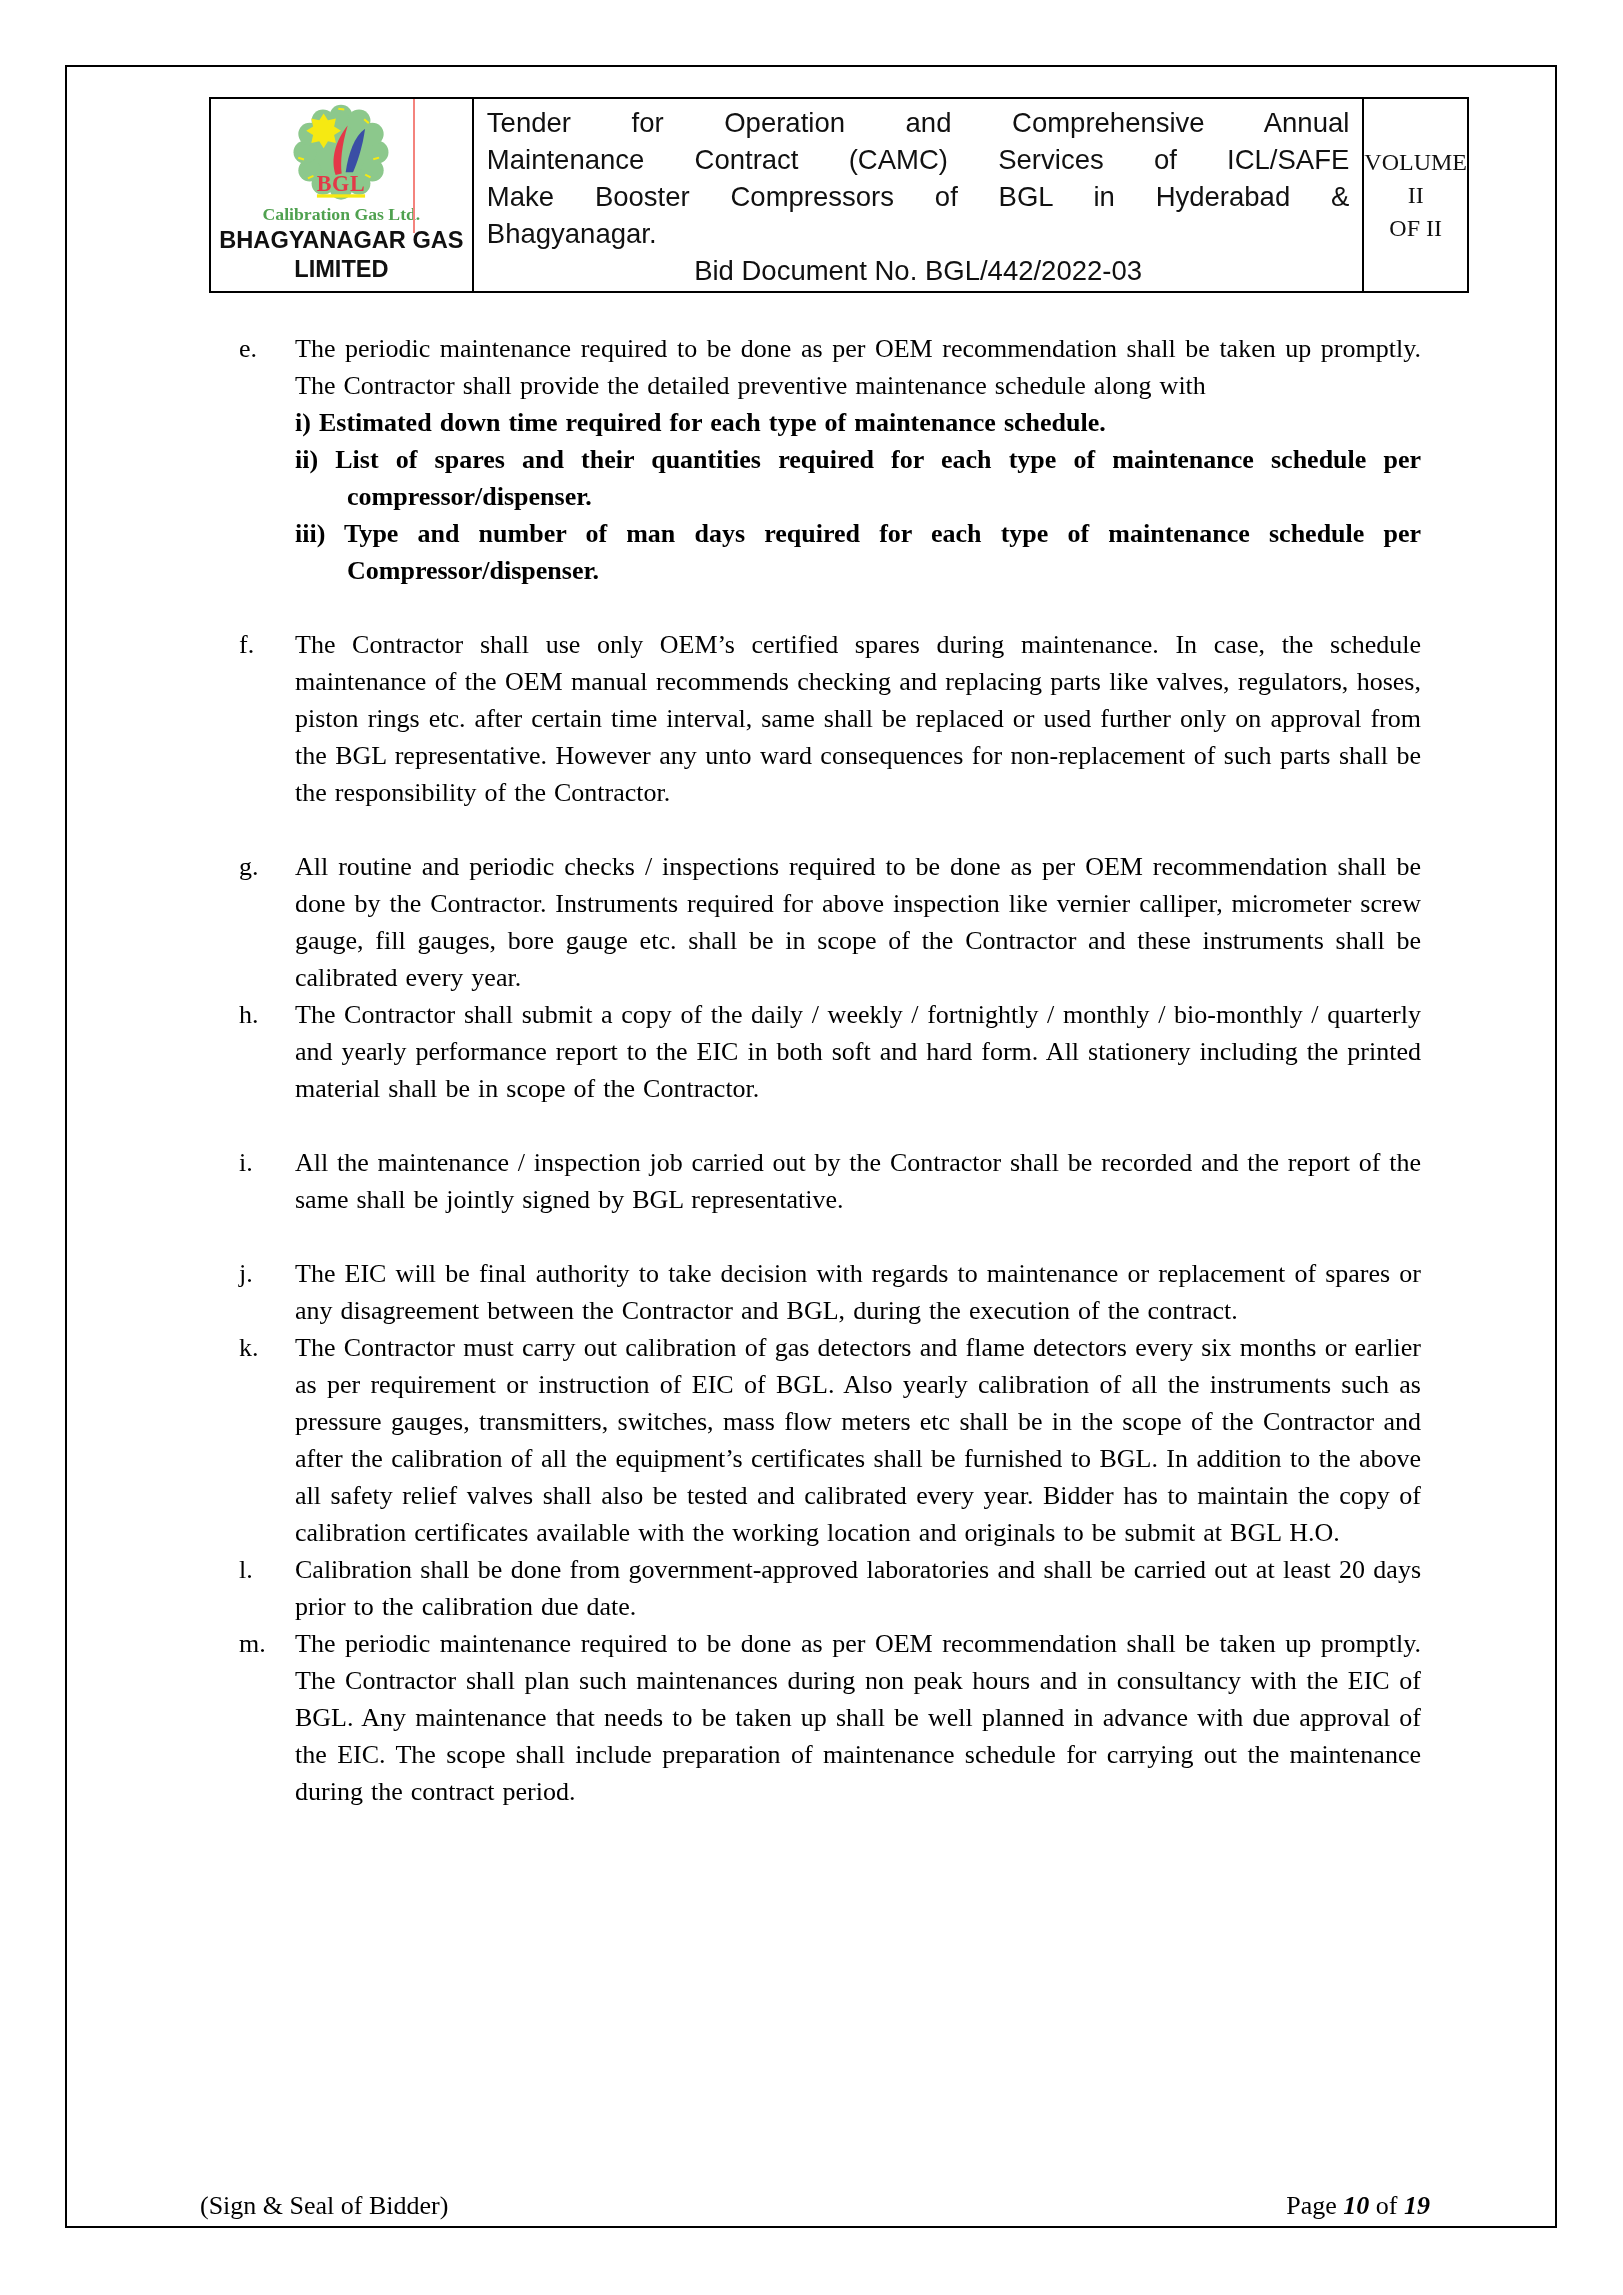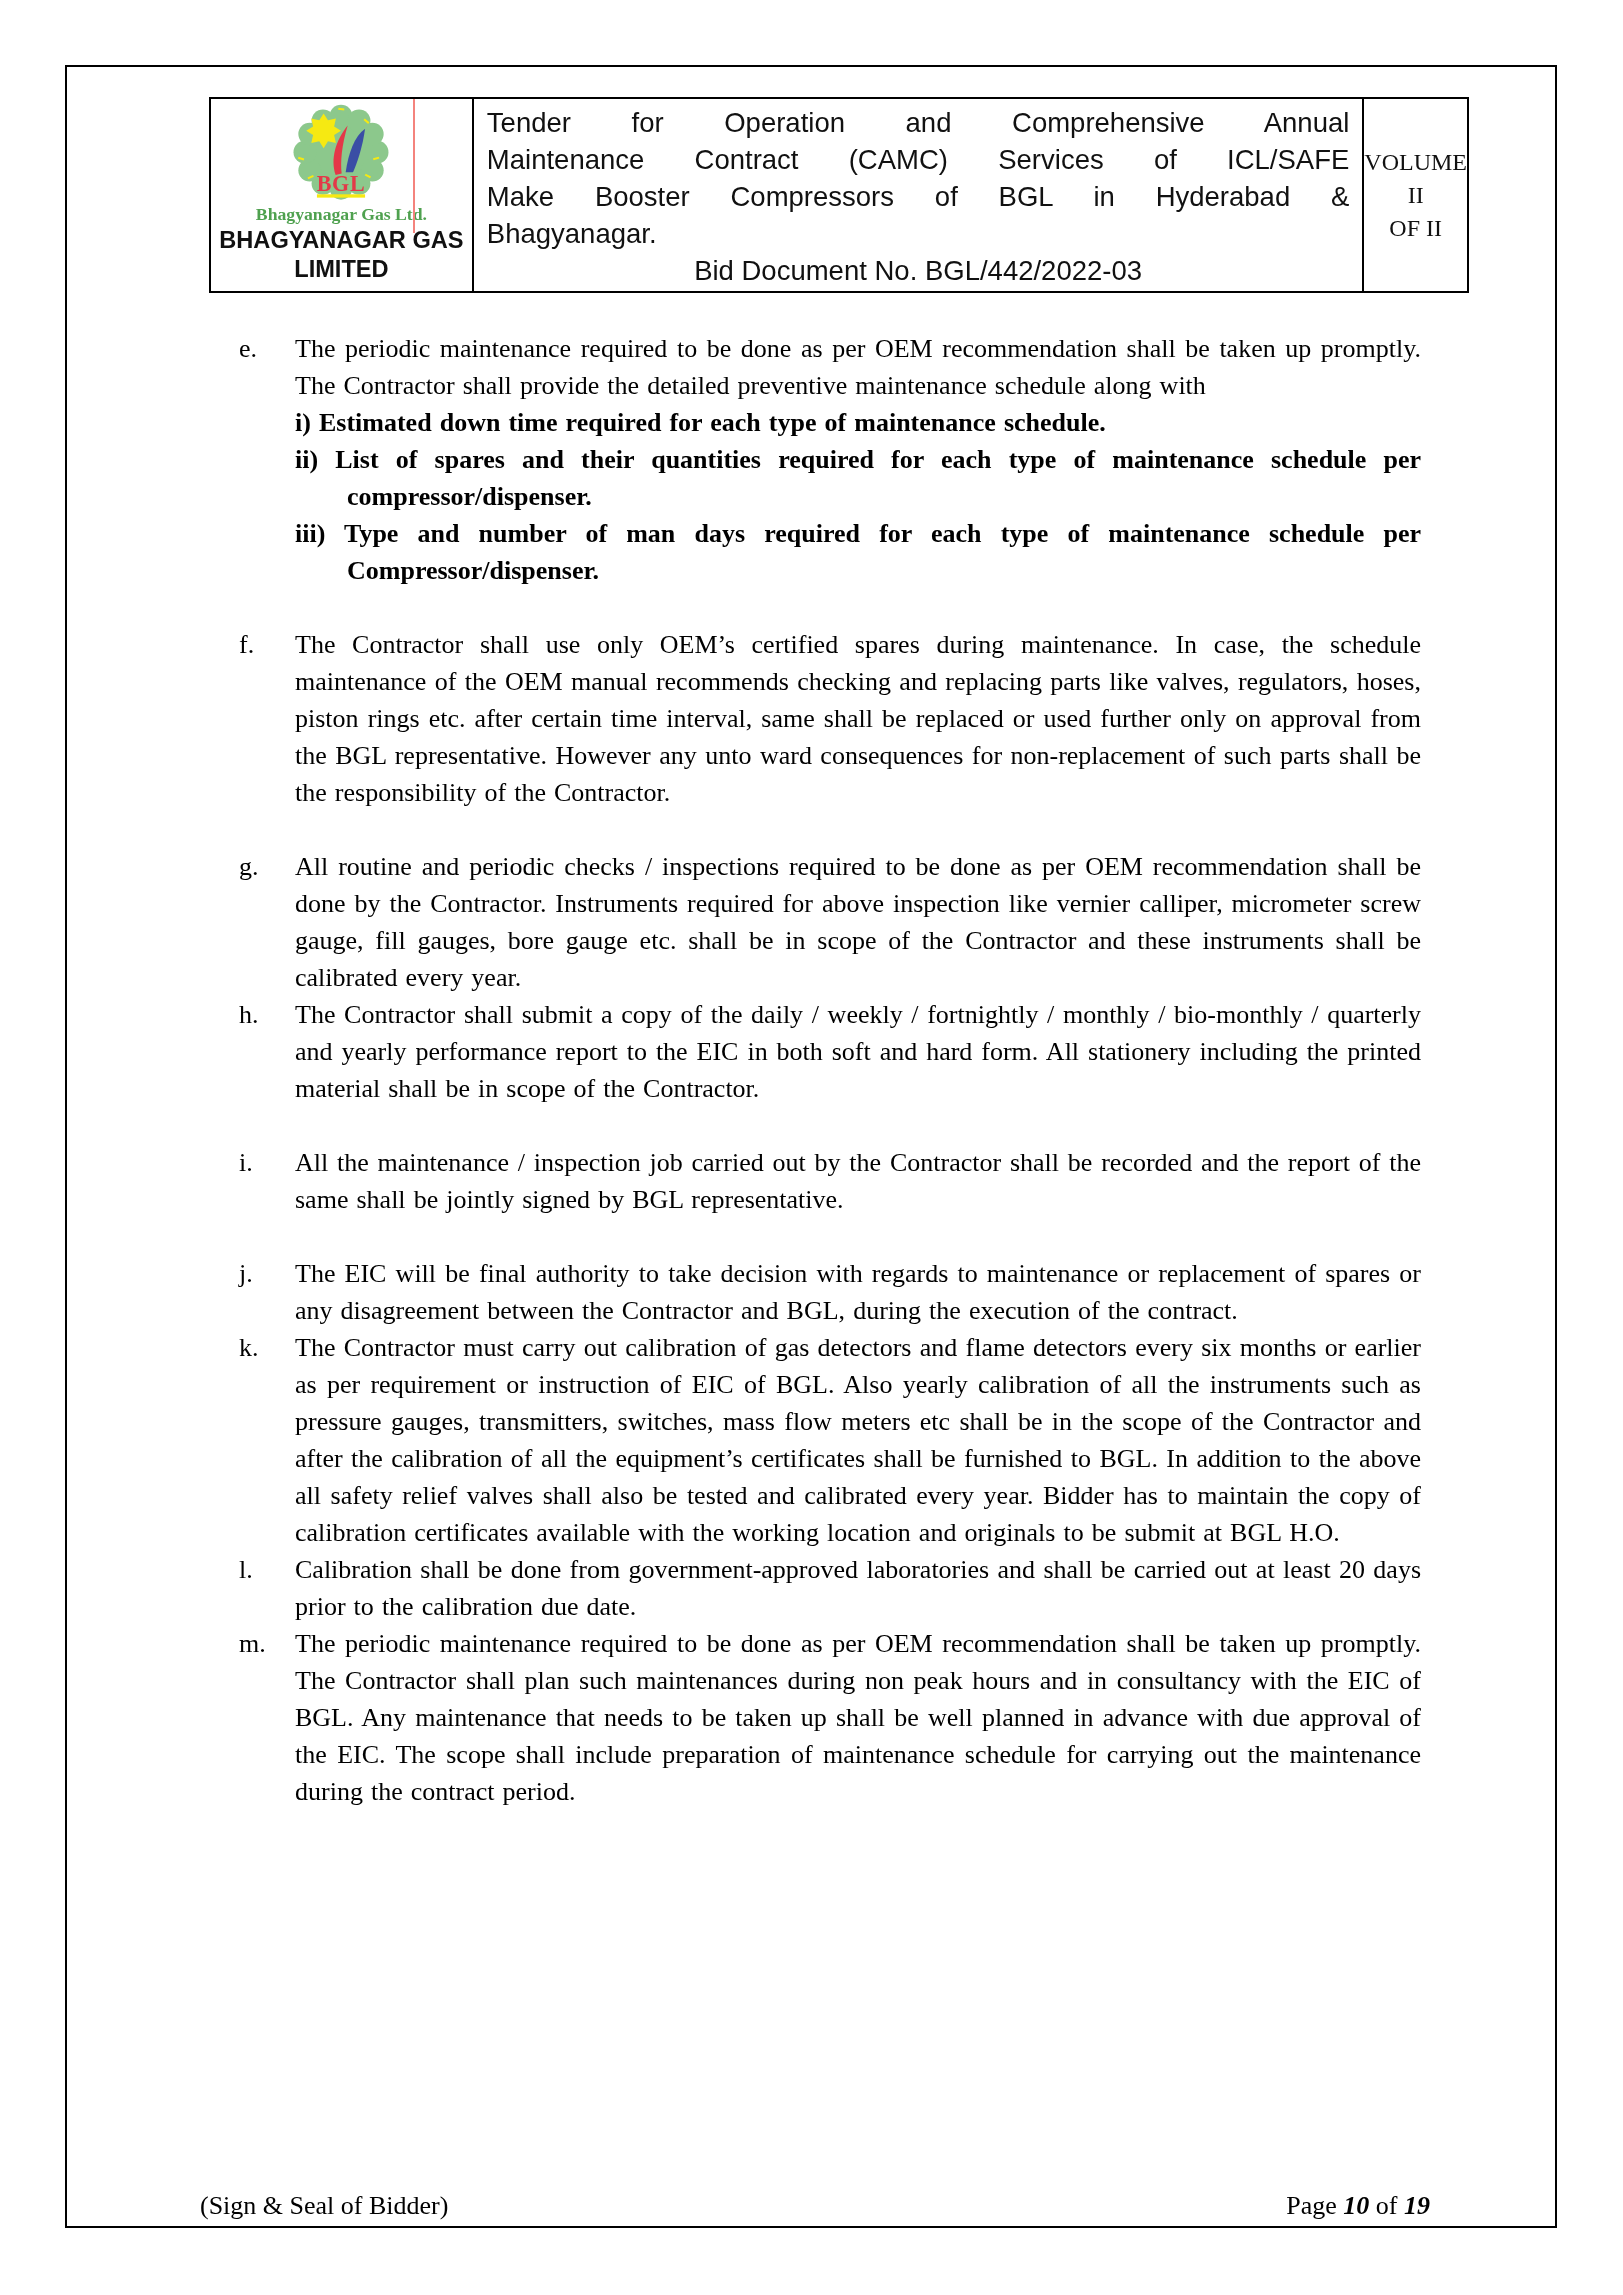--- a/index.html
+++ b/index.html
@@ -115,21 +115,21 @@
         <rect x="136" y="112" width="9" height="3" transform="rotate(28 140 113)"></rect>
         <rect x="134" y="30" width="9" height="3" transform="rotate(40 138 31)"></rect>
         <rect x="96" y="12" width="9" height="3" transform="rotate(8 100 13)"></rect>
       </g>
       <polygon points="100,46 89.7,52.5 92.4,64.4 80.5,61.7 74,72 67.5,61.7 55.6,64.4 58.3,52.5 48,46 58.3,39.5 55.6,27.6 67.5,30.3 74,20 80.5,30.3 92.4,27.6 89.7,39.5" fill="#F6E912"></polygon>
       <path d="M92,112 C84,88 92,60 110,38 C101,68 99,92 101,110 Z" fill="#E43848"></path>
       <path d="M107,108 C111,80 120,54 136,43 C132,72 124,94 118,108 Z" fill="#3A4EA5"></path>
       <text x="100" y="136" text-anchor="middle" font-family="Liberation Serif, serif" font-size="33" font-weight="bold" letter-spacing="1" fill="#E43848">BGL</text>
       <rect x="64" y="141" width="72" height="5" fill="#F6E912"></rect>
     </svg>
-    <div class="logo-subtext" style="color: rgb(79, 161, 79);">Bhagyanagar Gas Ltd.</div>
+    <div class="logo-subtext" style="color: rgb(79, 161, 79);">Calibration Gas Ltd.</div>
     <div class="company-name">
       <div>BHAGYANAGAR GAS</div>
       <div>LIMITED</div>
     </div>
     <div class="red-divider" style="background: rgb(244, 131, 125);"></div>
   </div>
 
   <div class="title-cell">
     <div class="tline">Tender for Operation and Comprehensive Annual</div>
     <div class="tline">Maintenance Contract (CAMC) Services of ICL/SAFE</div>

